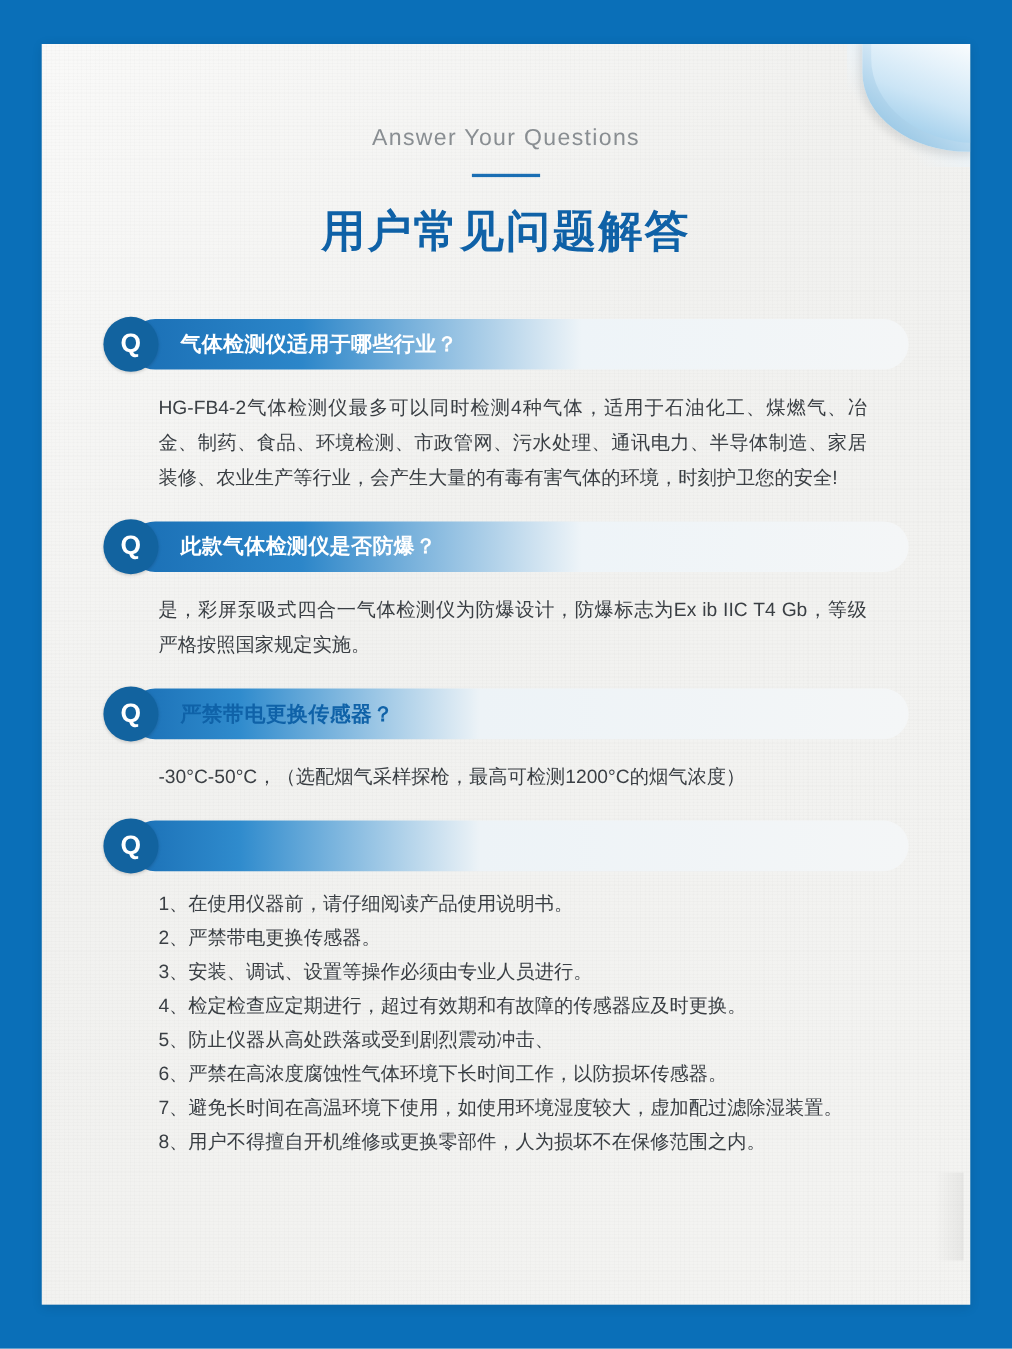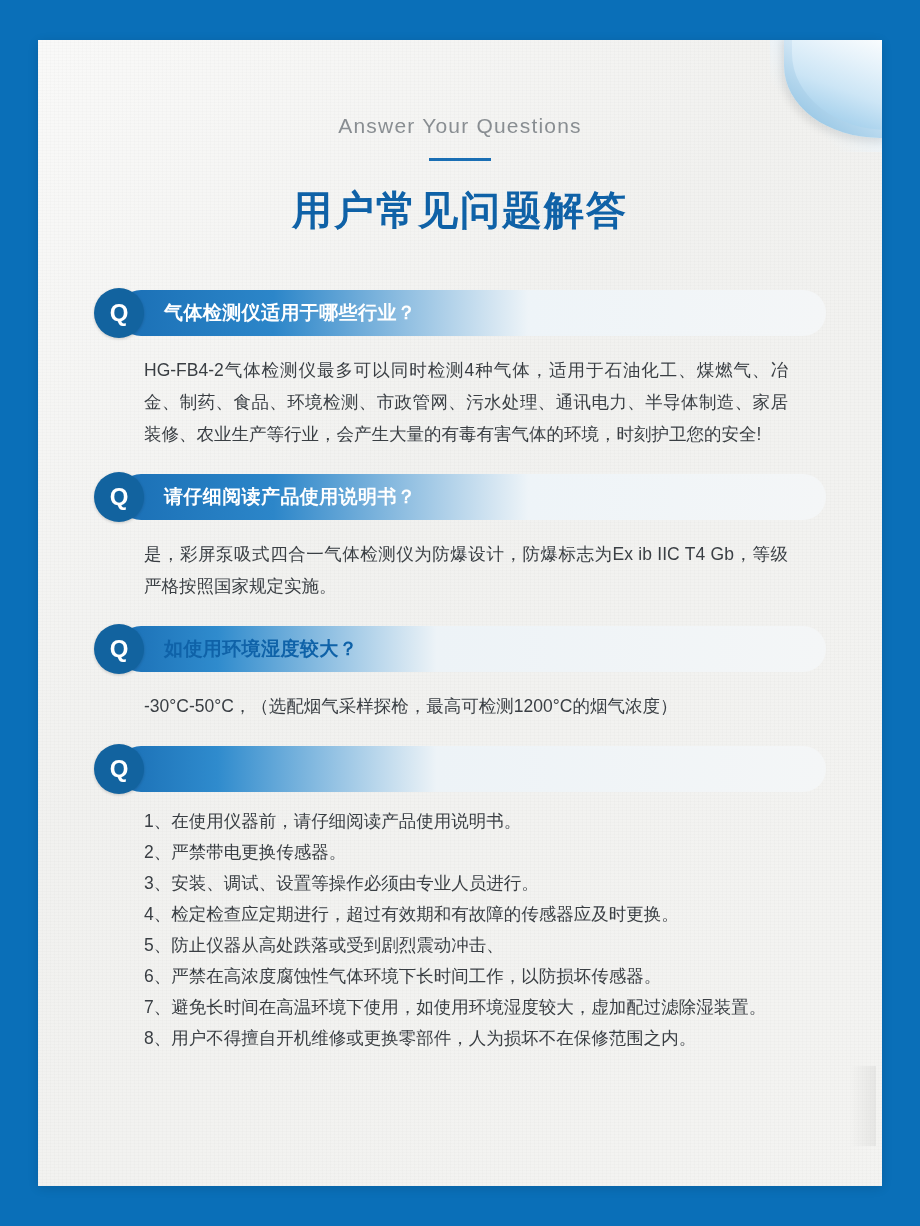--- a/index.html
+++ b/index.html
@@ -204,30 +204,30 @@
         <div class="q-badge">Q</div>
         <div class="q-text white">气体检测仪适用于哪些行业？</div>
       </div>
       <div class="a-text">HG-FB4-2气体检测仪最多可以同时检测4种气体，适用于石油化工、煤燃气、冶金、制药、食品、环境检测、市政管网、污水处理、通讯电力、半导体制造、家居装修、农业生产等行业，会产生大量的有毒有害气体的环境，时刻护卫您的安全!</div>
     </div>
 
     <div class="faq-item">
       <div class="q-row">
         <div class="q-bar"></div>
         <div class="q-badge">Q</div>
-        <div class="q-text white">请仔细阅读产品使用说明书？</div>
+        <div class="q-text white">此款气体检测仪是否防爆？</div>
       </div>
       <div class="a-text">是，彩屏泵吸式四合一气体检测仪为防爆设计，防爆标志为Ex ib IIC T4 Gb，等级严格按照国家规定实施。</div>
     </div>
 
     <div class="faq-item">
       <div class="q-row">
         <div class="q-bar light"></div>
         <div class="q-badge">Q</div>
-        <div class="q-text">如使用环境湿度较大？</div>
+        <div class="q-text">严禁带电更换传感器？</div>
       </div>
       <div class="a-text">-30°C-50°C，（选配烟气采样探枪，最高可检测1200°C的烟气浓度）</div>
     </div>
 
     <div class="faq-item">
       <div class="q-row">
         <div class="q-bar light"></div>
         <div class="q-badge">Q</div>
       </div>
       <div class="a-lines">

